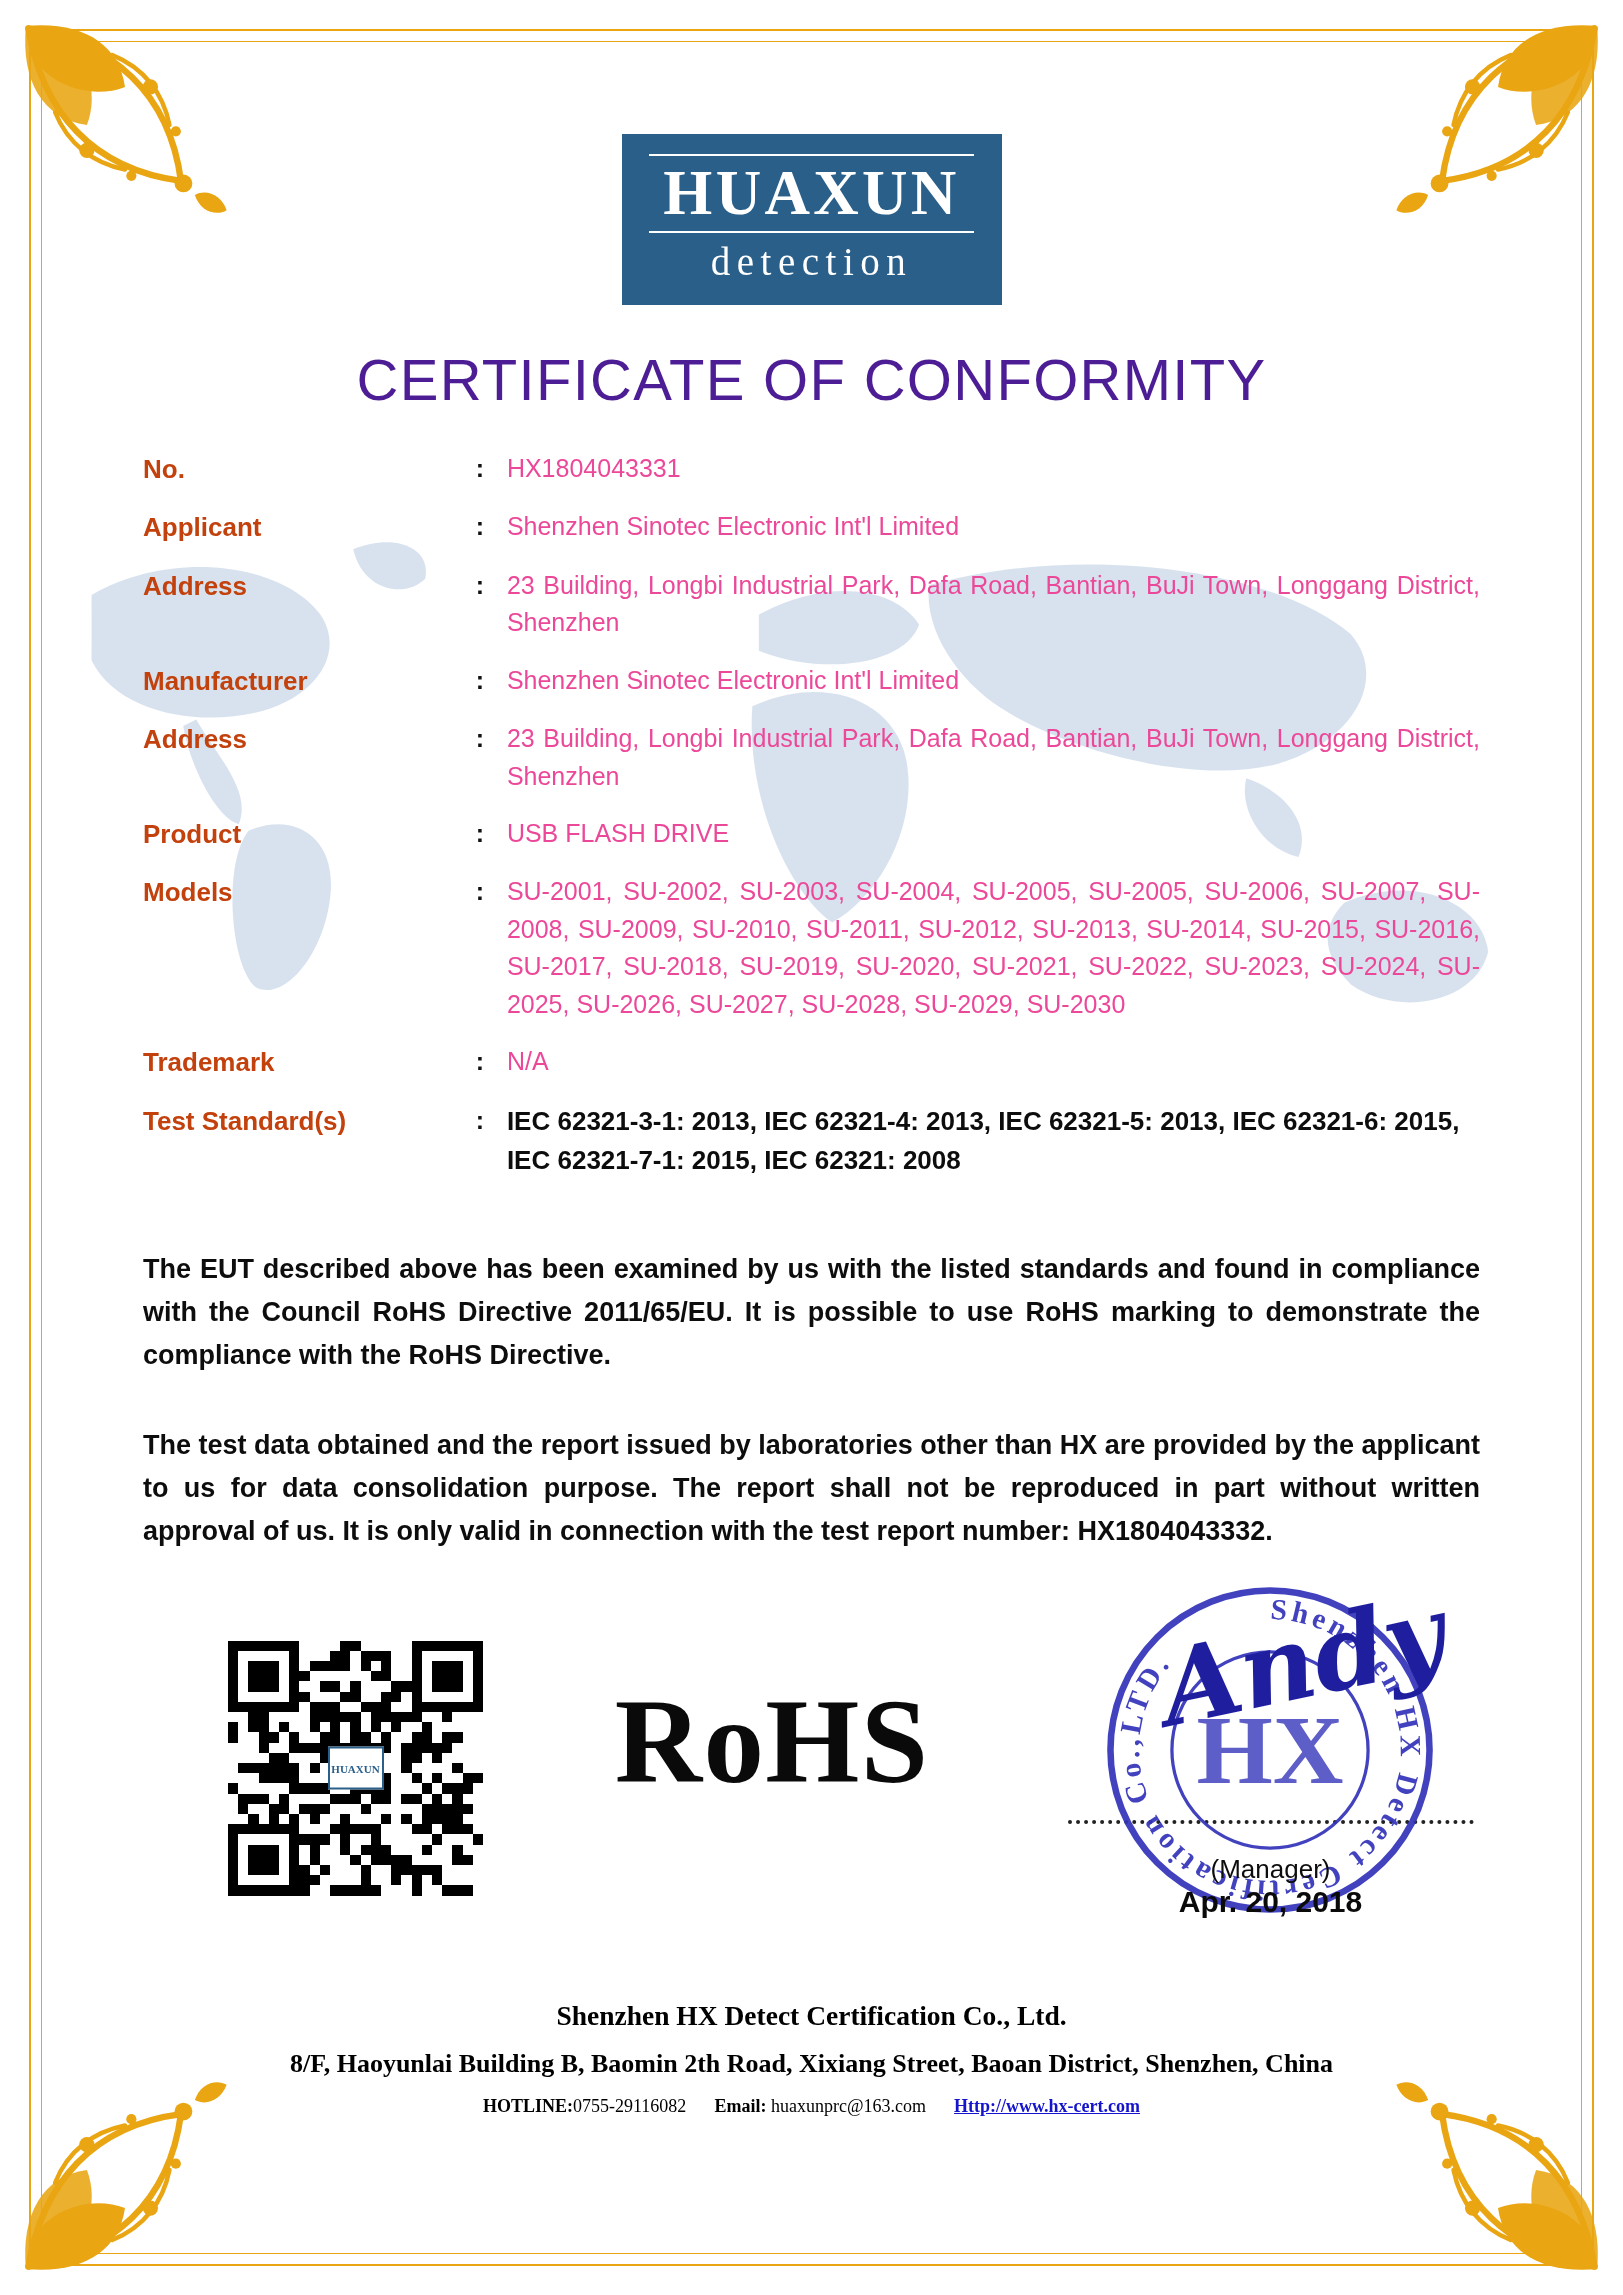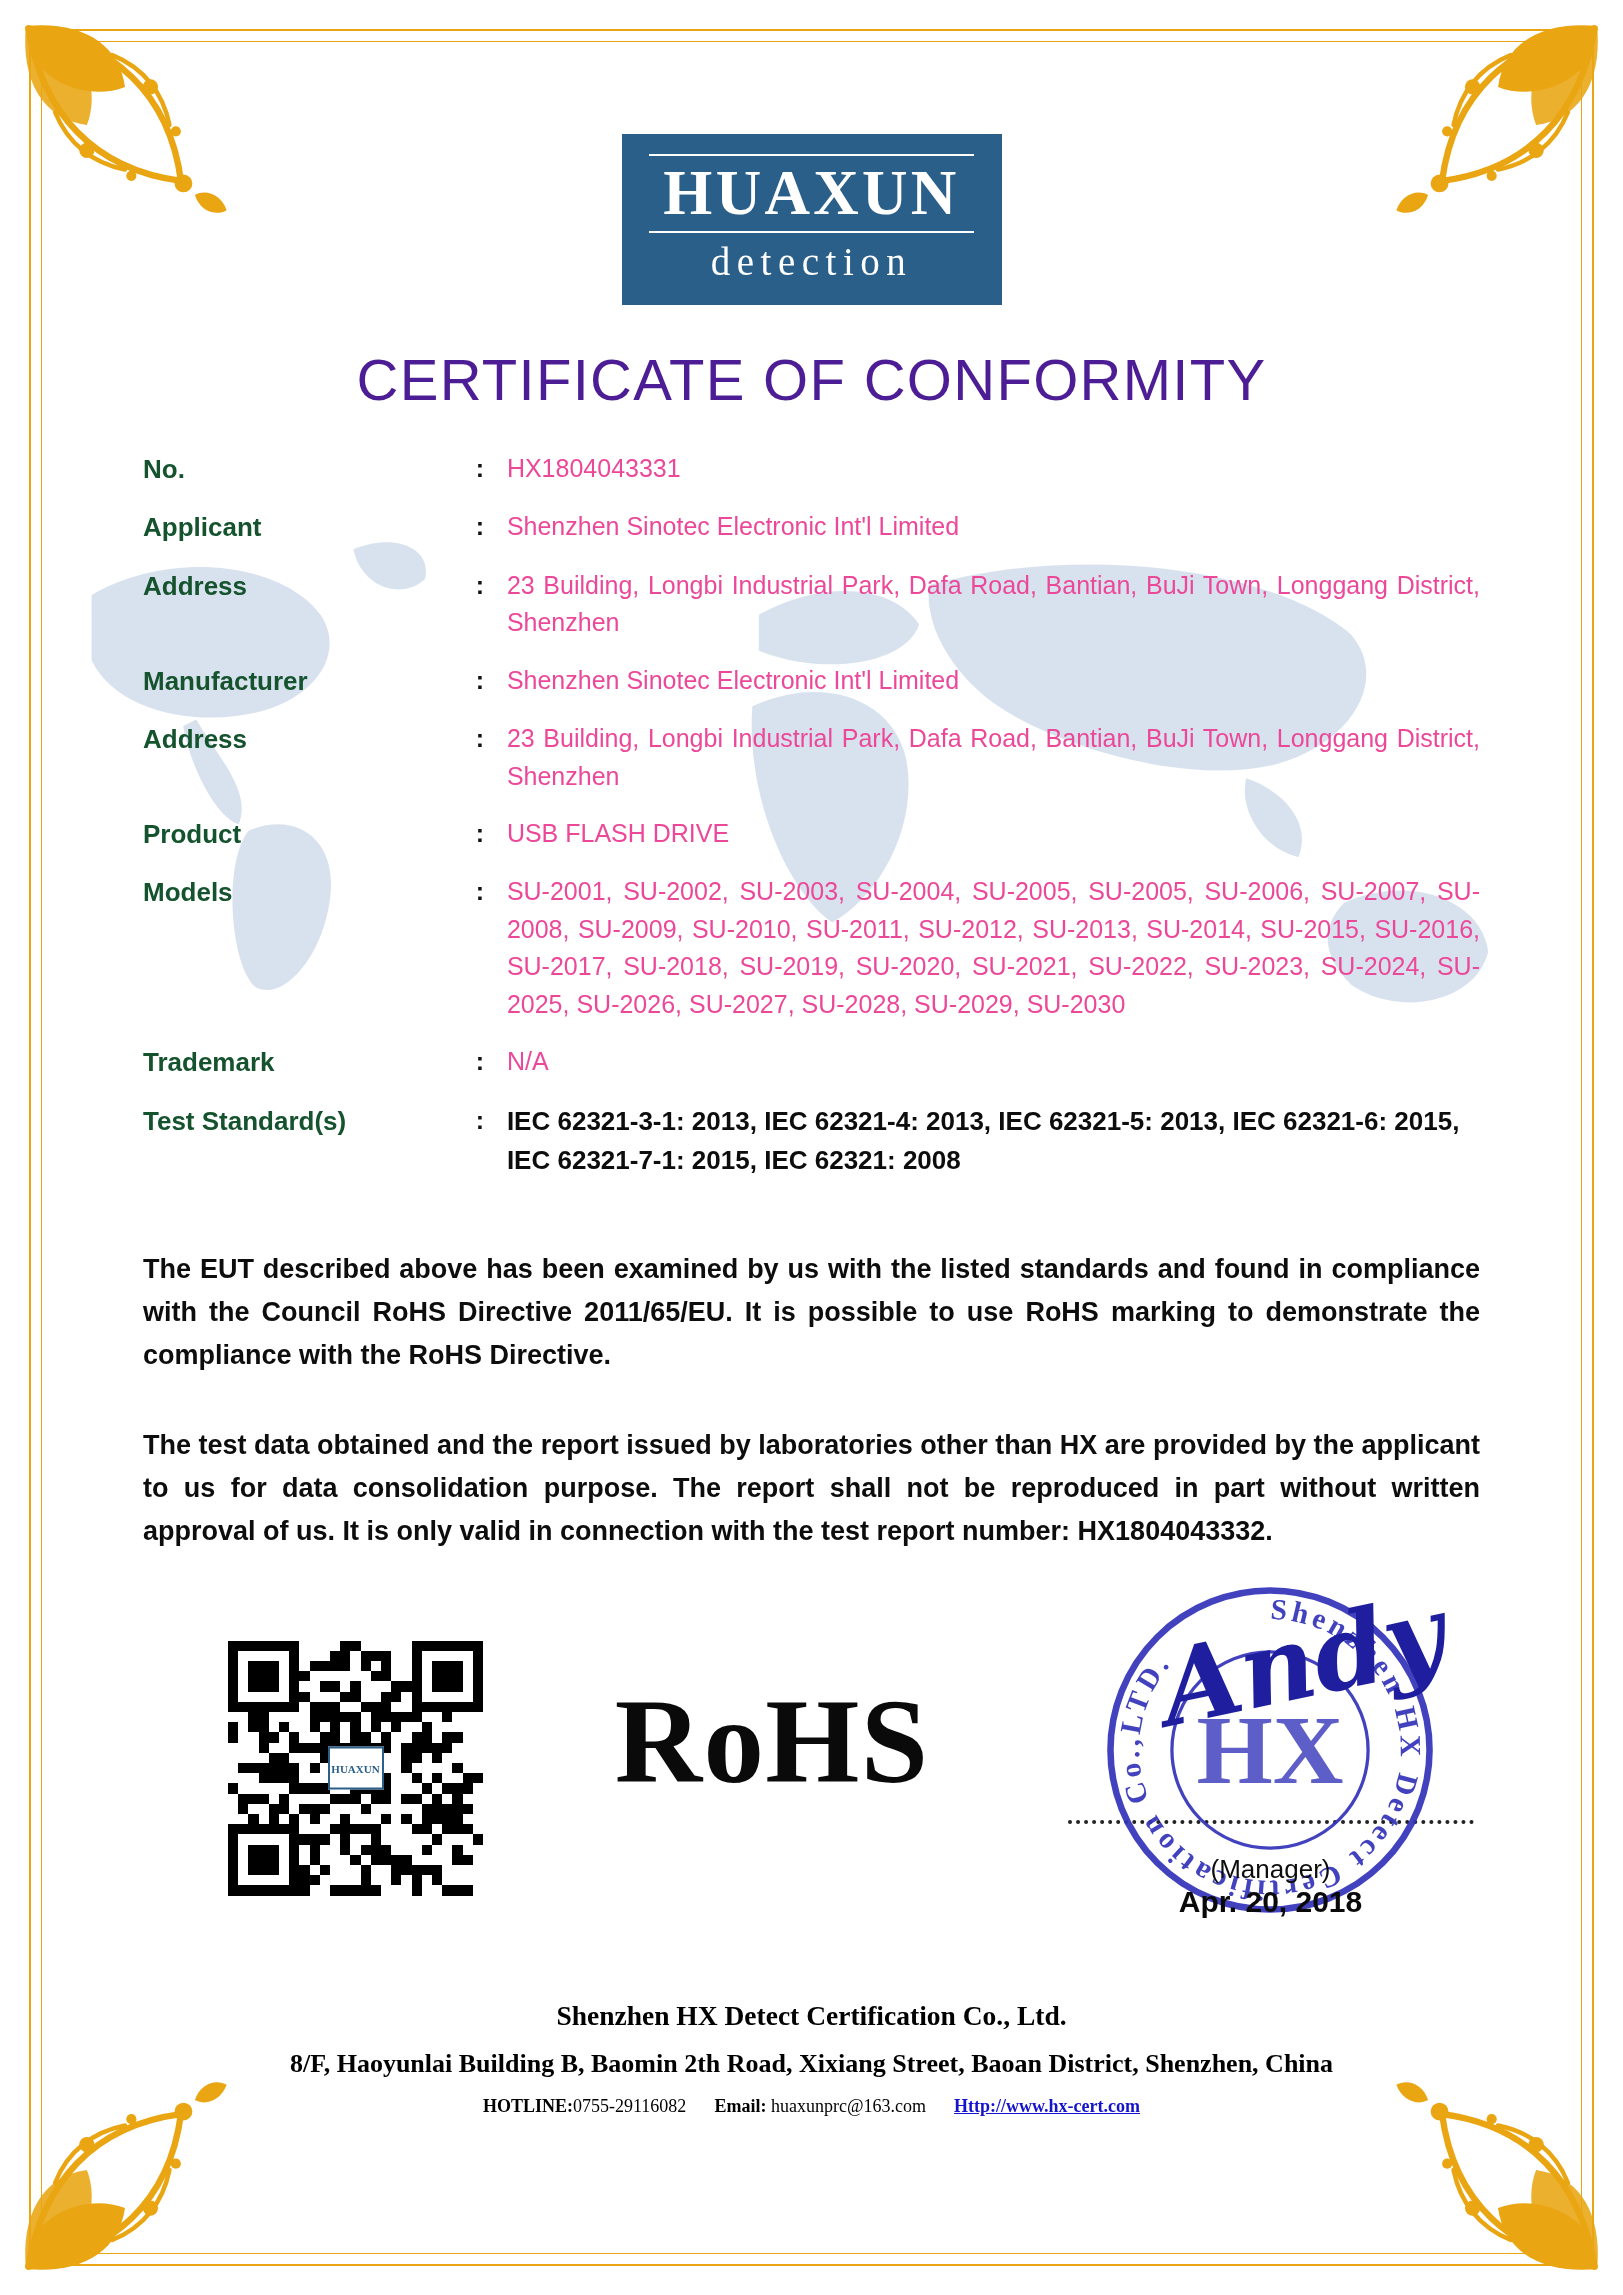--- a/index.html
+++ b/index.html
@@ -42,21 +42,21 @@
   .title {
     text-align:center; color:#4c1d95; font-size:58px; font-weight:400;
     letter-spacing:1.3px; margin-top:41px;
   }
 
   .fields { margin-top:37px; }
   .frow {
     display:grid; grid-template-columns:314px 46px 1fr;
     margin-bottom:19.6px; font-size:25px; line-height:1.5; align-items:start;
   }
-  .frow .lbl { font-weight:700; font-size:26px; color:#14532d; }
+  .frow .lbl { font-weight:700; font-size:26px; color:#c2410c; }
   .frow .colon { font-weight:700; text-align:center; }
   .frow .val { color:#ec4899; padding-left:3.9px; }
   .frow.justify .val { text-align:justify; }
   .frow.bold-val .val { font-weight:700; font-size:26px; color:#0d0d0d; }
 
   .para {
     font-weight:700; font-size:27px; line-height:1.6; text-align:justify;
     color:#0d0d0d;
   }
   .para.first { margin-top:68px; }

